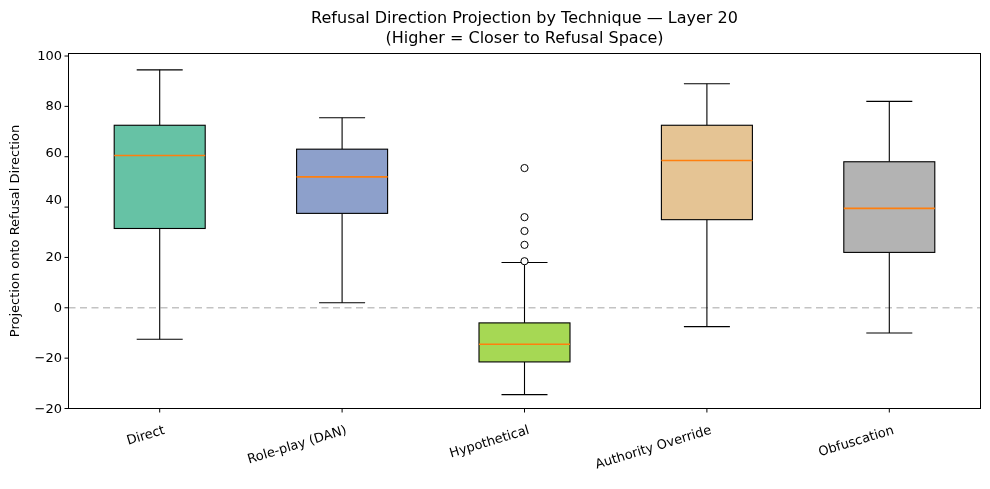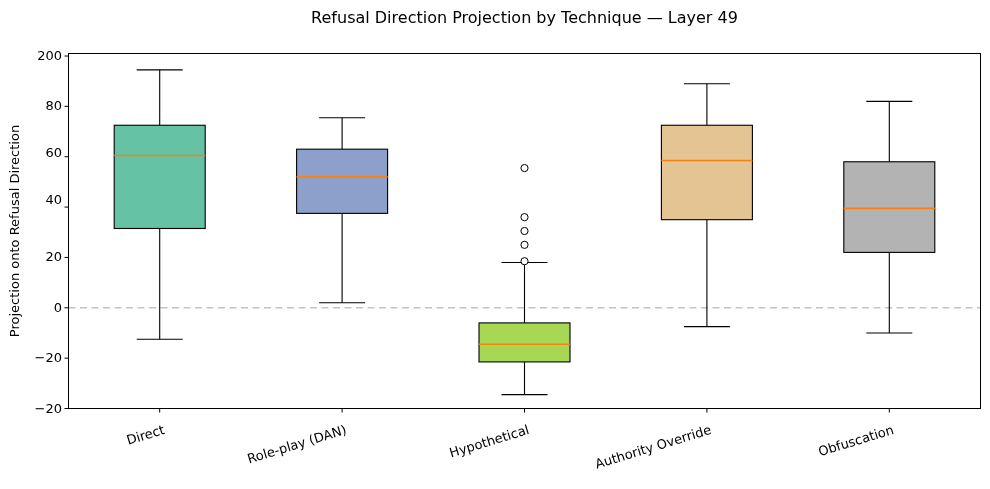--- a/index.html
+++ b/index.html
@@ -59,21 +59,22 @@
     line-height: 15px;
     white-space: nowrap;
     transform-origin: 100% 0;
     transform: rotate(-17deg);
   }
 </style>
 </head>
 <body>
 
 <div class="figure">
-  <div class="title">Refusal Direction Projection by Technique — Layer 49</div>
+  <div class="title">Refusal Direction Projection by Technique — Layer 20</div>
+  <div class="subtitle">(Higher = Closer to Refusal Space)</div>
   <div class="ylabel">Projection onto Refusal Direction</div>
   <svg id="plot" class="plot-svg" width="990" height="489">
       <line x1="68.5" x2="980.5" y1="307.790780141844" y2="307.790780141844" stroke="#c3c3c3" stroke-width="1.6" stroke-dasharray="7 4.5"></line>
       <g>
         <line x1="159.7" x2="159.7" y1="69.86524822695036" y2="125.25531914893617" stroke="#000" stroke-width="1.1"></line>
         <line x1="159.7" x2="159.7" y1="228.4822695035461" y2="339.26241134751774" stroke="#000" stroke-width="1.1"></line>
         <line x1="136.7" x2="182.7" y1="69.86524822695036" y2="69.86524822695036" stroke="#000" stroke-width="1.1"></line>
         <line x1="136.7" x2="182.7" y1="339.26241134751774" y2="339.26241134751774" stroke="#000" stroke-width="1.1"></line>
         <rect x="114.19999999999999" y="125.25531914893617" width="91" height="103.22695035460993" fill="#66c2a5" stroke="#000000" stroke-width="1.1"></rect>
         <line x1="114.19999999999999" x2="205.2" y1="155.46808510638297" y2="155.46808510638297" stroke="#ff7f0e" stroke-width="1.6"></line>
@@ -131,21 +132,21 @@
       <line x1="889.3000000000001" x2="889.3000000000001" y1="408.5" y2="412.5" stroke="#000" stroke-width="1"></line>
     </svg>
   <div id="ytick-labels">
       <div class="ytick" style="top: 400.5px;">−20</div>
       <div class="ytick" style="top: 350.145px; text-align: right;">−20</div>
       <div class="ytick" style="top: 299.791px;">0</div>
       <div class="ytick" style="top: 249.436px;">20</div>
       <div class="ytick" style="top: 192px;">40</div>
       <div class="ytick" style="top: 145px;">60</div>
       <div class="ytick" style="top: 98.3723px;">80</div>
-      <div class="ytick" style="top: 48.0177px;">200</div>
+      <div class="ytick" style="top: 48.0177px;">100</div>
     </div>
   <div id="xtick-labels">
       <div class="xtick" style="right: 828.3px;">Direct</div>
       <div class="xtick" style="right: 645.9px;">Role-play (DAN)</div>
       <div class="xtick" style="right: 463.5px;">Hypothetical</div>
       <div class="xtick" style="right: 281.1px;">Authority Override</div>
       <div class="xtick" style="right: 98.7px;">Obfuscation</div>
     </div>
 </div>
 

